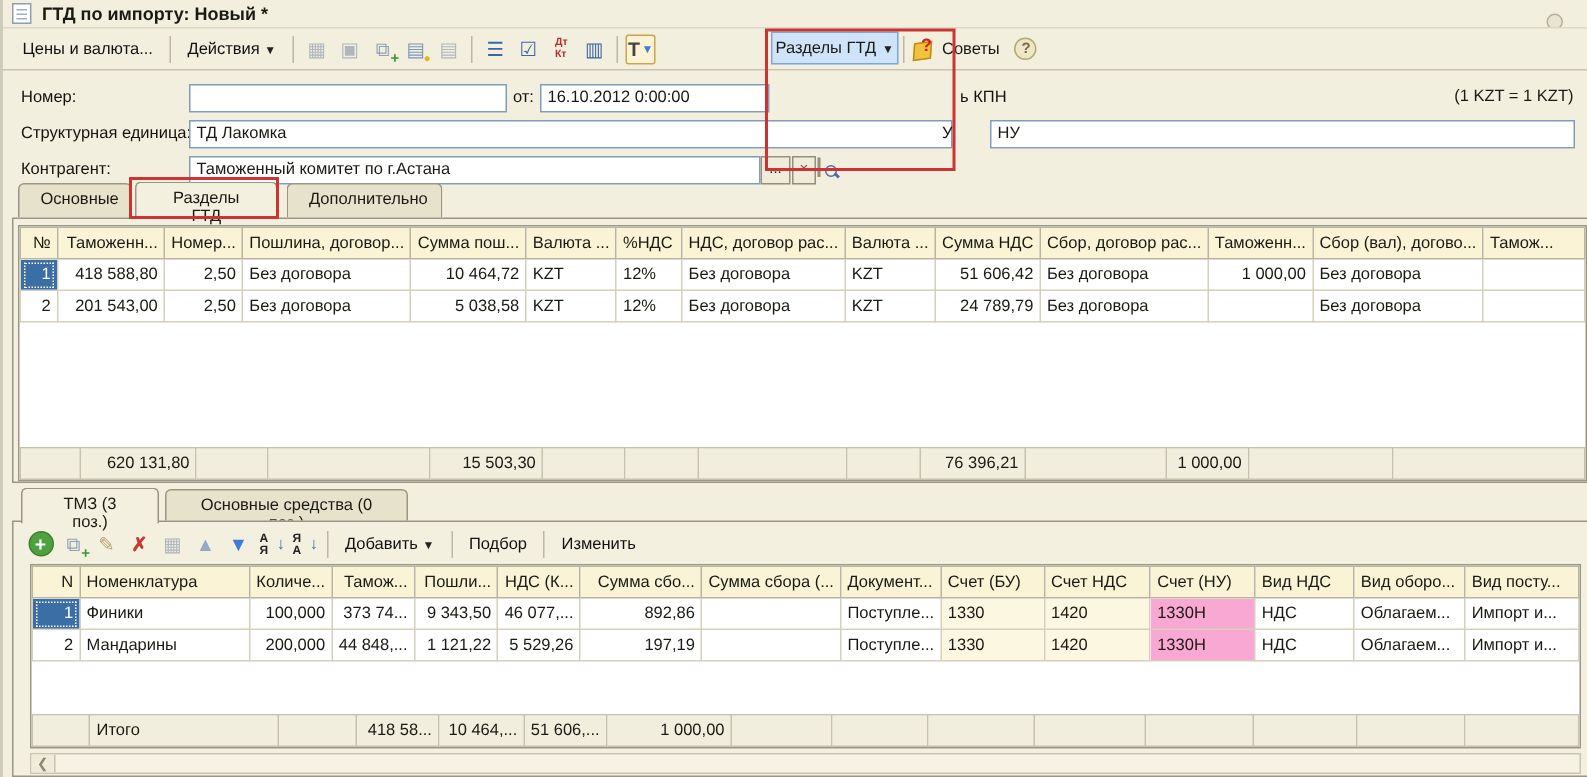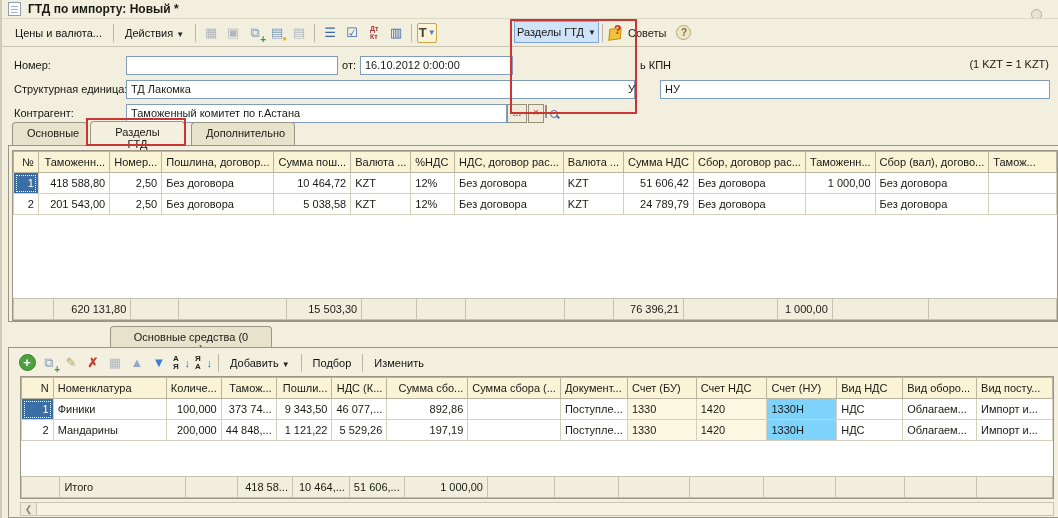--- a/index.html
+++ b/index.html
@@ -55,21 +55,21 @@
   .grid { position:absolute; background:#fff; border:1px solid #9a9584; overflow:hidden; }
   table { border-collapse:collapse; table-layout:fixed; font-size:11px; }
   th, td { height:21px; padding:0 4px; border:1px solid #d4d0bd; white-space:nowrap; overflow:hidden; text-align:left; font-weight:normal; }
   thead th { background:#faf3d6; border:1px solid #b8b4a0; }
   .r { text-align:right; }
   .totals-tbl { position:absolute; left:0; bottom:0; }
   .totals-tbl td { background:#f2eedd; border:1px solid #c6c2af; }
   #main-table tbody tr:first-child td:first-child,
   #items-table tbody tr:first-child td:first-child { background:#3a6ea5; color:#fff; outline:1px dotted #fff; outline-offset:-3px; }
   #items-table tbody td:nth-child(10), #items-table tbody td:nth-child(11) { background:#fcf7e1; }
-  #items-table tbody td:nth-child(12) { background:#7dd3fc; }
+  #items-table tbody td:nth-child(12) { background:#f9a8d4; }
 
   
   .circle-add { width:17px; height:17px; border-radius:50%; background:#4ea13f; border:1px solid #3a8030; color:#fff; font-weight:bold; font-size:13px; line-height:15px; text-align:center; }
   .sortico { position:relative; width:18px; height:18px; margin:0 2px; }
   .sortico b { position:absolute; left:1px; font-size:8px; color:#222; line-height:8px; }
   .sortico b.t { top:1px; } .sortico b.b { bottom:1px; }
   .sortico s { position:absolute; right:0; top:3px; text-decoration:none; color:#3f6fae; font-size:11px; }
 
   
   .menu { position:absolute; left:513px; top:45px; width:118px; height:66px; background:#fff; border:1px solid #8a8775; box-shadow:2px 2px 3px rgba(0,0,0,.25); z-index:40; padding-top:3px; }
@@ -262,20 +262,21 @@
             <td data-name="table-cell"></td>
             <td class="r" data-name="table-cell">1 000,00</td>
             <td data-name="table-cell"></td>
             <td data-name="table-cell"></td>
           </tr>
         </tbody>
       </table>
   </div>
 
   
+  <div class="tab" style="left:12px; top:325px; width:92px;" data-name="tab-tmz">ТМЗ (3 поз.)</div>
   <div class="tab" style="left:108px; top:326px; width:162px;" data-name="tab-osnovnye-sredstva">Основные средства (0 поз.)</div>
   <div class="panel" style="left:6px; top:347px; width:1054px; height:171px;" data-name="items-panel"></div>
   <style>.tab[data-name="tab-tmz"]{background:#f4f0df;height:24px;z-index:5;}</style>
 
   
   <div class="tgroup" style="left:14px; top:349px; z-index:6;" data-name="items-toolbar">
     <span class="ico" data-name="add-icon">
         <span class="circle-add">+</span>
       </span>
     <span class="ico copyadd" data-name="copy-add-icon">⧉</span>

